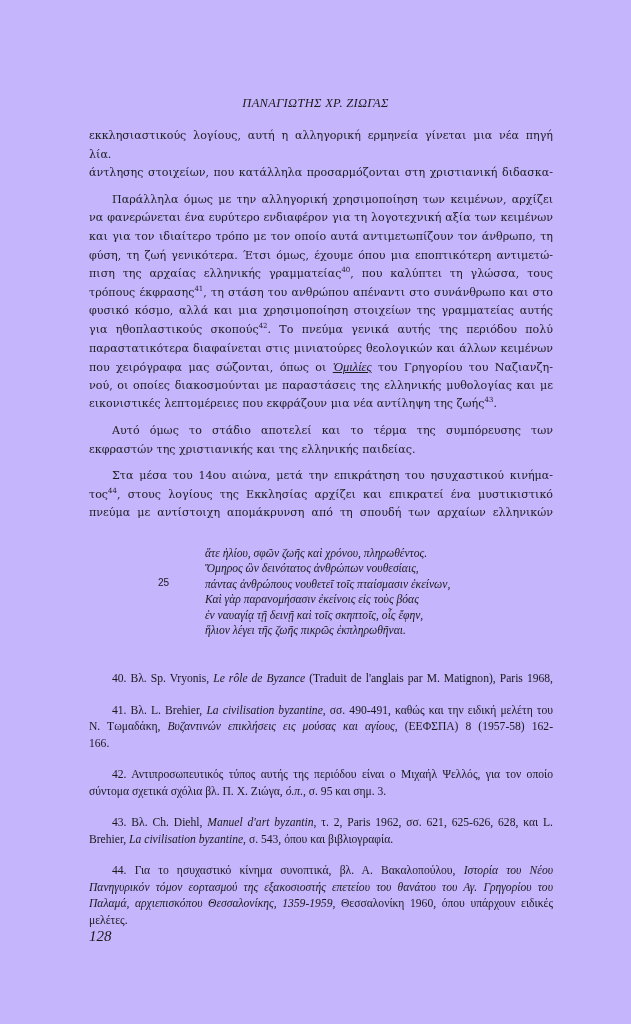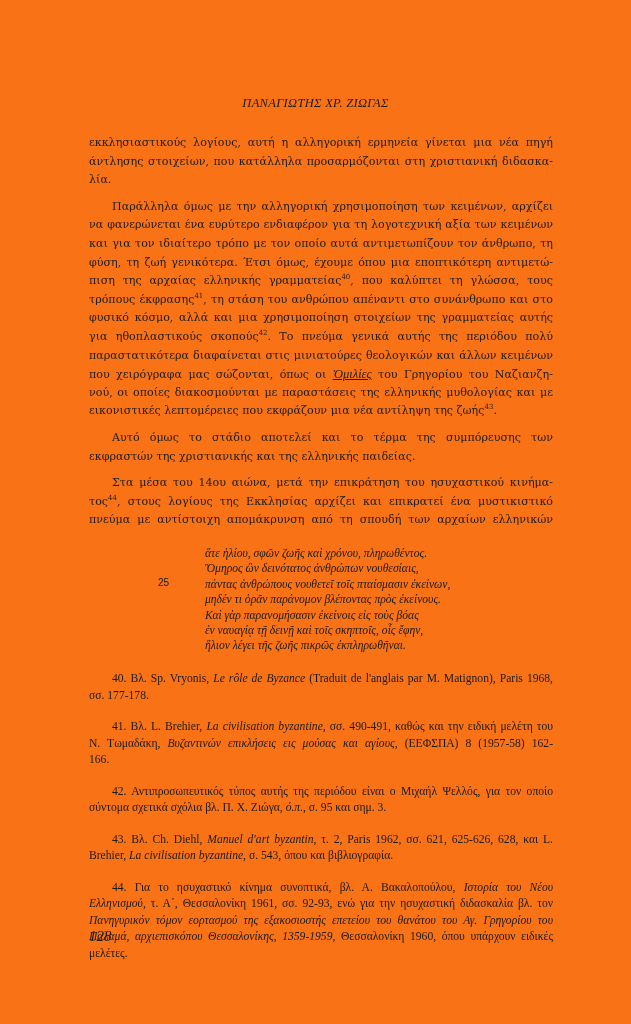--- a/index.html
+++ b/index.html
@@ -1,19 +1,19 @@
 <!DOCTYPE html>
 <html><head>
 <meta charset="utf-8">
 <style>
   html, body { margin: 0; padding: 0; background: #ffffff; }
   body { width: 631px; height: 1024px; position: relative; overflow: hidden; color: #1a1a1a; font-family: "DejaVu Serif", "Liberation Serif", serif; }
-  .page { position: absolute; left: 0; top: 0; width: 631px; height: 1024px; background: #f97316; }
+  .page { position: absolute; left: 0; top: 0; width: 631px; height: 1024px; background: #c4b5fd; }
   .running-head { position: absolute; top: 96px; left: 0; width: 631px; text-align: center; font-family: "Liberation Serif", serif; font-style: italic; font-size: 12.5px; letter-spacing: 0.3px; color: #1a1a1a; }
-  .body-text { position: absolute; left: 89px; width: 464px; top: 134px; font-family: "DejaVu Serif", serif; font-size: 11.1px; line-height: 18.6px; text-align: justify; color: #1c1c1c; }
+  .body-text { position: absolute; left: 89px; width: 464px; top: 127px; font-family: "DejaVu Serif", serif; font-size: 11.1px; line-height: 18.6px; text-align: justify; color: #1c1c1c; }
   .line { display: block; white-space: nowrap; text-align-last: justify; height: 18.6px; overflow: hidden; }
   .line.last { text-align-last: left; }
   .line.indent { padding-left: 23px; margin-top: 8px; }
   .line sup { font-size: 7px; vertical-align: super; line-height: 0; }
   .line i { font-style: italic; font-family: "Liberation Serif", serif; font-size: 12.5px; text-decoration: underline; }
   .quote { position: absolute; left: 205px; top: 546px; width: 300px; font-family: "Liberation Serif", serif; font-style: italic; font-size: 11.6px; line-height: 15.4px; color: #1a1a1a; }
   .quote .qline { display: block; white-space: nowrap; height: 15.4px; }
   .line-number { position: absolute; left: 158px; top: 577px; font-family: Liberation Sans, sans-serif; font-size: 10px; color: #1a1a1a; }
   .notes { position: absolute; left: 89px; width: 464px; top: 656px; font-family: "Liberation Serif", serif; font-size: 11.6px; line-height: 16.5px; color: #1a1a1a; }
   .nline { display: block; white-space: nowrap; height: 16.5px; text-align: justify; text-align-last: justify; overflow: hidden; }
@@ -23,22 +23,22 @@
   .page-number { position: absolute; left: 89px; top: 900px; font-family: "Liberation Serif", serif; font-style: italic; font-size: 15px; color: #1a1a1a; margin-top: 28px; }
 </style>
 </head>
 <body>
 
 <div class="page">
   <div class="running-head">ΠΑΝΑΓΙΩΤΗΣ ΧΡ. ΖΙΩΓΑΣ</div>
 
   <div class="body-text">
     <span class="line"><span>εκκλησιαστικούς λογίους, αυτή η αλληγορική ερμηνεία γίνεται μια νέα πηγή</span></span>
+    <span class="line last"><span>λία.</span></span>
     <span class="line"><span>άντλησης στοιχείων, που κατάλληλα προσαρμόζονται στη χριστιανική διδασκα-</span></span>
-    <span class="line last"><span>λία.</span></span>
     <span class="line indent"><span>Παράλληλα όμως με την αλληγορική χρησιμοποίηση των κειμένων, αρχίζει</span></span>
     <span class="line"><span>να φανερώνεται ένα ευρύτερο ενδιαφέρον για τη λογοτεχνική αξία των κειμένων</span></span>
     <span class="line"><span>και για τον ιδιαίτερο τρόπο με τον οποίο αυτά αντιμετωπίζουν τον άνθρωπο, τη</span></span>
     <span class="line"><span>φύση, τη ζωή γενικότερα. Έτσι όμως, έχουμε όπου μια εποπτικότερη αντιμετώ-</span></span>
     <span class="line"><span>πιση της αρχαίας ελληνικής γραμματείας</span><sup>40</sup><span>, που καλύπτει τη γλώσσα, τους</span></span>
     <span class="line"><span>τρόπους έκφρασης</span><sup>41</sup><span>, τη στάση του ανθρώπου απέναντι στο συνάνθρωπο και στο</span></span>
     <span class="line"><span>φυσικό κόσμο, αλλά και μια χρησιμοποίηση στοιχείων της γραμματείας αυτής</span></span>
     <span class="line"><span>για ηθοπλαστικούς σκοπούς</span><sup>42</sup><span>. Το πνεύμα γενικά αυτής της περιόδου πολύ</span></span>
     <span class="line"><span>παραστατικότερα διαφαίνεται στις μινιατούρες θεολογικών και άλλων κειμένων</span></span>
     <span class="line"><span>που χειρόγραφα μας σώζονται, όπως οι </span><i>Ὁμιλίες</i><span> του Γρηγορίου του Ναζιανζη-</span></span>
@@ -49,42 +49,39 @@
     <span class="line indent"><span>Στα μέσα του 14ου αιώνα, μετά την επικράτηση του ησυχαστικού κινήμα-</span></span>
     <span class="line"><span>τος</span><sup>44</sup><span>, στους λογίους της Εκκλησίας αρχίζει και επικρατεί ένα μυστικιστικό</span></span>
     <span class="line"><span>πνεύμα με αντίστοιχη απομάκρυνση από τη σπουδή των αρχαίων ελληνικών</span></span>
   </div>
 
   <div class="line-number">25</div>
   <div class="quote">
     <span class="qline">ἅτε ἡλίου, σφῶν ζωῆς καὶ χρόνου, πληρωθέντος.</span>
     <span class="qline">Ὅμηρος ὢν δεινότατος ἀνθρώπων νουθεσίαις,</span>
     <span class="qline">πάντας ἀνθρώπους νουθετεῖ τοῖς πταίσμασιν ἐκείνων,</span>
-    <span class="qline">μηδέν τι ὁρᾶν παράνομον βλέποντας πρὸς ἐκείνους.</span>
     <span class="qline">Καὶ γὰρ παρανομήσασιν ἐκείνοις εἰς τοὺς βόας</span>
     <span class="qline">ἐν ναυαγίᾳ τῇ δεινῇ καὶ τοῖς σκηπτοῖς, οἷς ἔφην,</span>
     <span class="qline">ἥλιον λέγει τῆς ζωῆς πικρῶς ἐκπληρωθῆναι.</span>
   </div>
 
   <div class="notes">
 
     <span class="nline indent"><span>40. Βλ. Sp. Vryonis, </span><i>Le rôle de Byzance</i><span> (Traduit de l'anglais par M. Matignon), Paris 1968,</span></span>
-    <span class="nline last"><span>σσ. 177-178.</span></span>
 
     <span class="nline indent"><span>41. Βλ. L. Brehier, </span><i>La civilisation byzantine</i><span>, σσ. 490-491, καθώς και την ειδική μελέτη του</span></span>
     <span class="nline"><span>Ν. Τωμαδάκη, </span><i>Βυζαντινών επικλήσεις εις μούσας και αγίους</i><span>, (ΕΕΦΣΠΑ) 8 (1957-58) 162-</span></span>
     <span class="nline last"><span>166.</span></span>
 
     <span class="nline indent"><span>42. Αντιπροσωπευτικός τύπος αυτής της περιόδου είναι ο Μιχαήλ Ψελλός, για τον οποίο</span></span>
     <span class="nline last"><span>σύντομα σχετικά σχόλια βλ. Π. Χ. Ζιώγα, </span><i>ό.π.</i><span>, σ. 95 και σημ. 3.</span></span>
 
     <span class="nline indent"><span>43. Βλ. Ch. Diehl, </span><i>Manuel d'art byzantin</i><span>, τ. 2, Paris 1962, σσ. 621, 625-626, 628, και L.</span></span>
     <span class="nline last"><span>Brehier, </span><i>La civilisation byzantine</i><span>, σ. 543, όπου και βιβλιογραφία.</span></span>
 
     <span class="nline indent"><span>44. Για το ησυχαστικό κίνημα συνοπτικά, βλ. Α. Βακαλοπούλου, </span><i>Ιστορία του Νέου</i><span></span></span>
-    <span class="nline"><span></span><i>Ελληνισμού</i><span>, τ. Α΄, Θεσσαλονίκη 1961, σσ. 92-93, ενώ για την ησυχαστική διδασκαλία βλ. τον</span></span>
     <span class="nline"><span></span><i>Πανηγυρικόν τόμον εορτασμού της εξακοσιοστής επετείου του θανάτου του Αγ. Γρηγορίου του</i><span></span></span>
     <span class="nline"><span></span><i>Παλαμά, αρχιεπισκόπου Θεσσαλονίκης, 1359-1959</i><span>, Θεσσαλονίκη 1960, όπου υπάρχουν ειδικές</span></span>
     <span class="nline last"><span>μελέτες.</span></span>
   </div>
 
   <div class="page-number">128</div>
 </div>
 
 </body></html>

